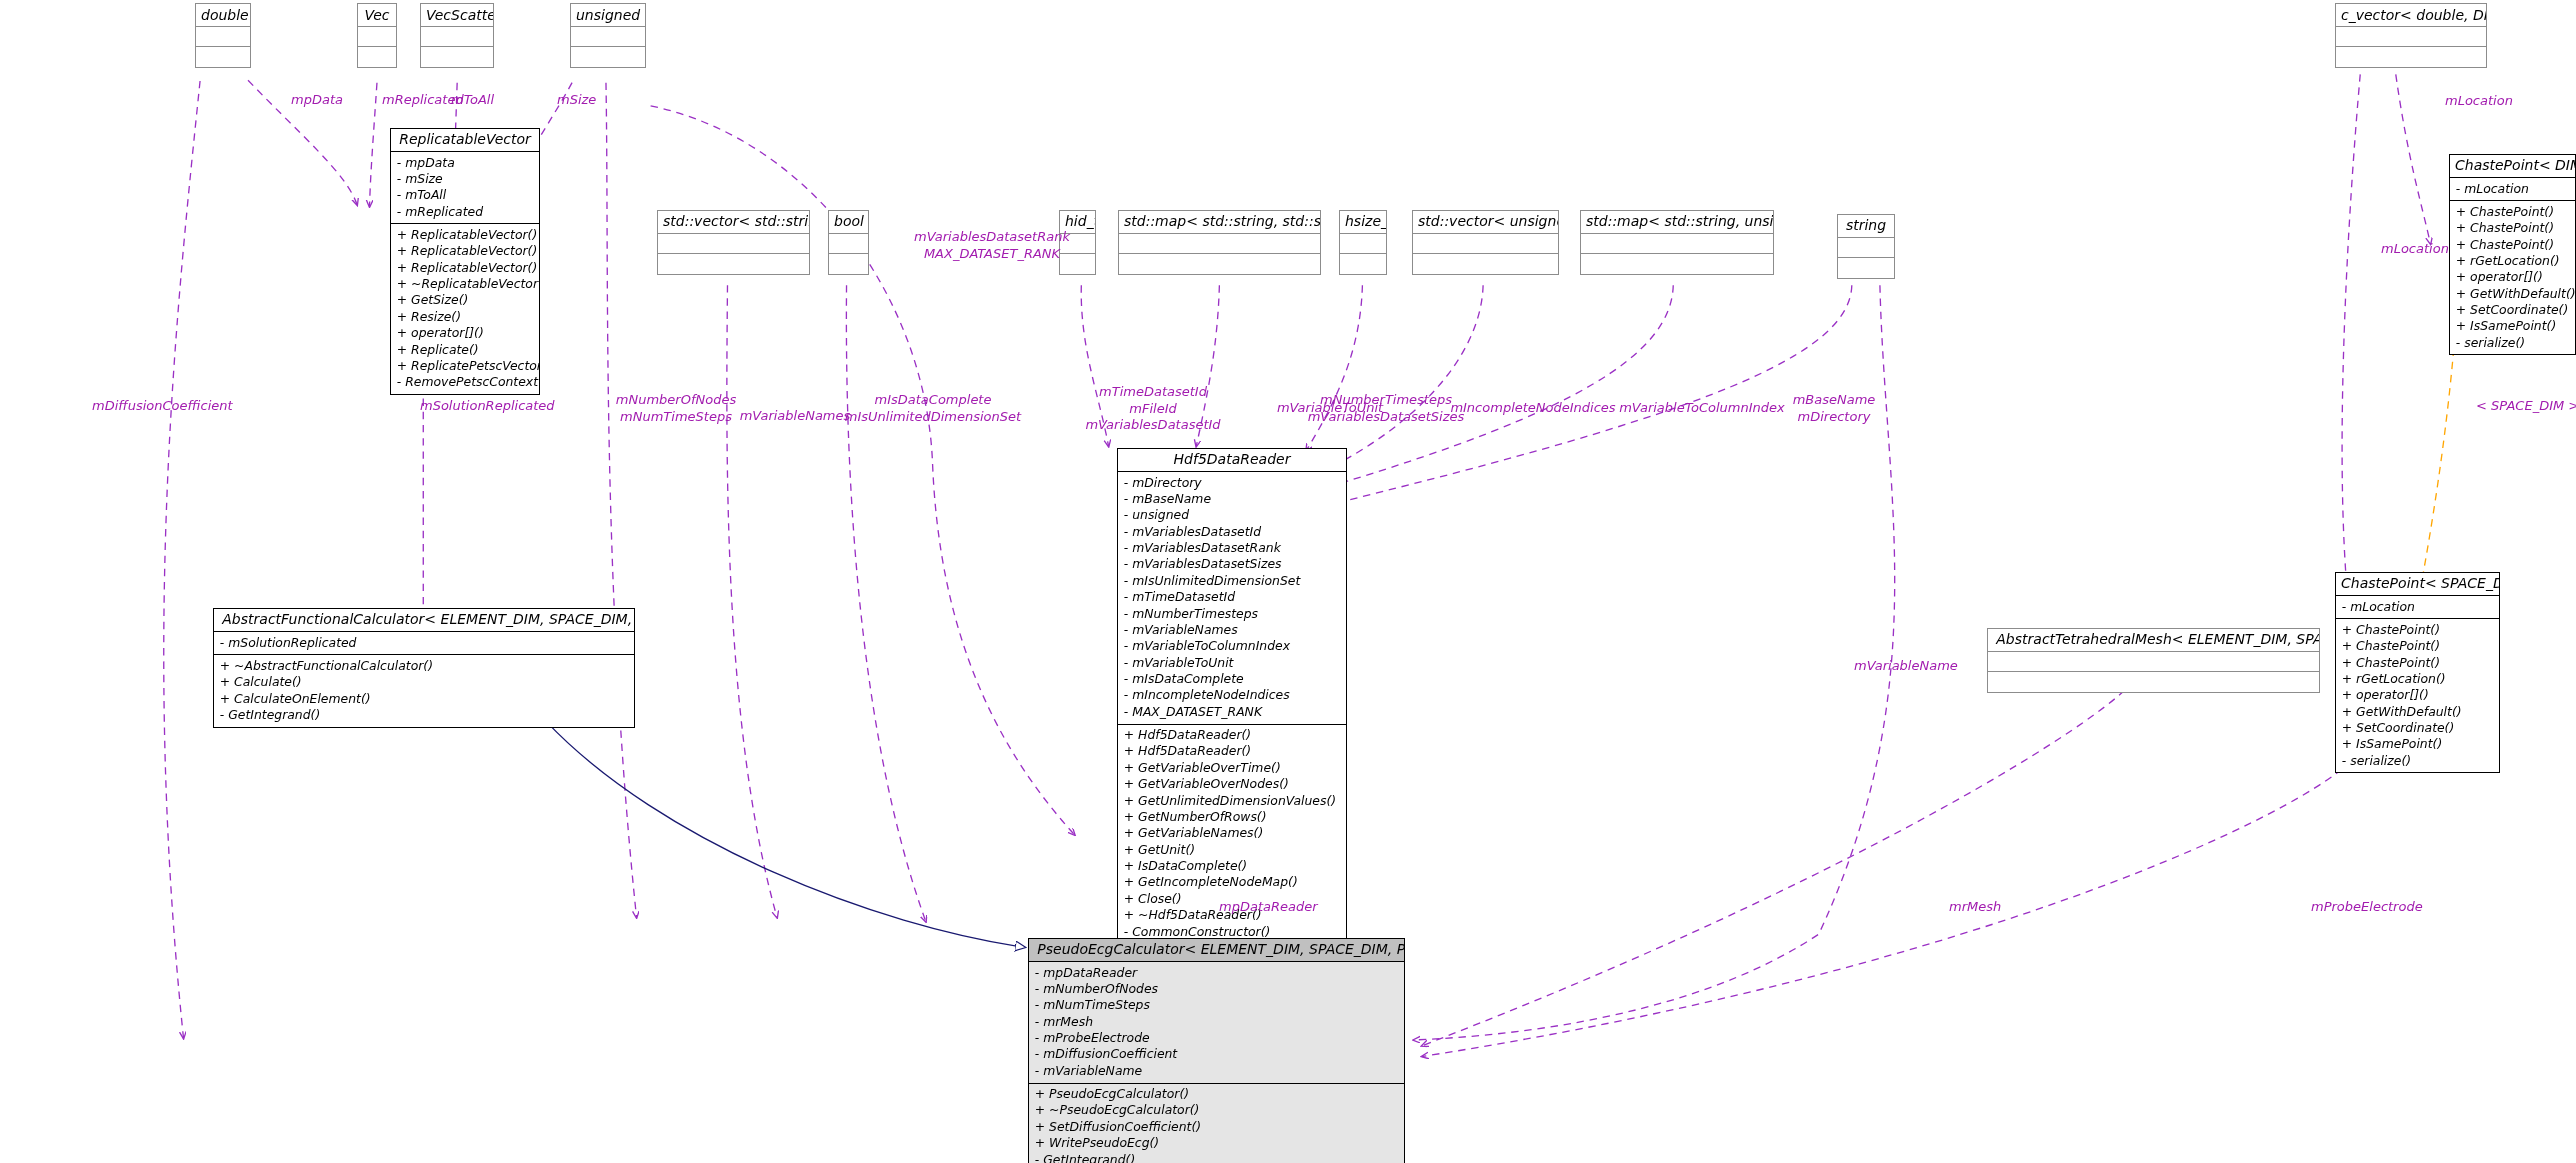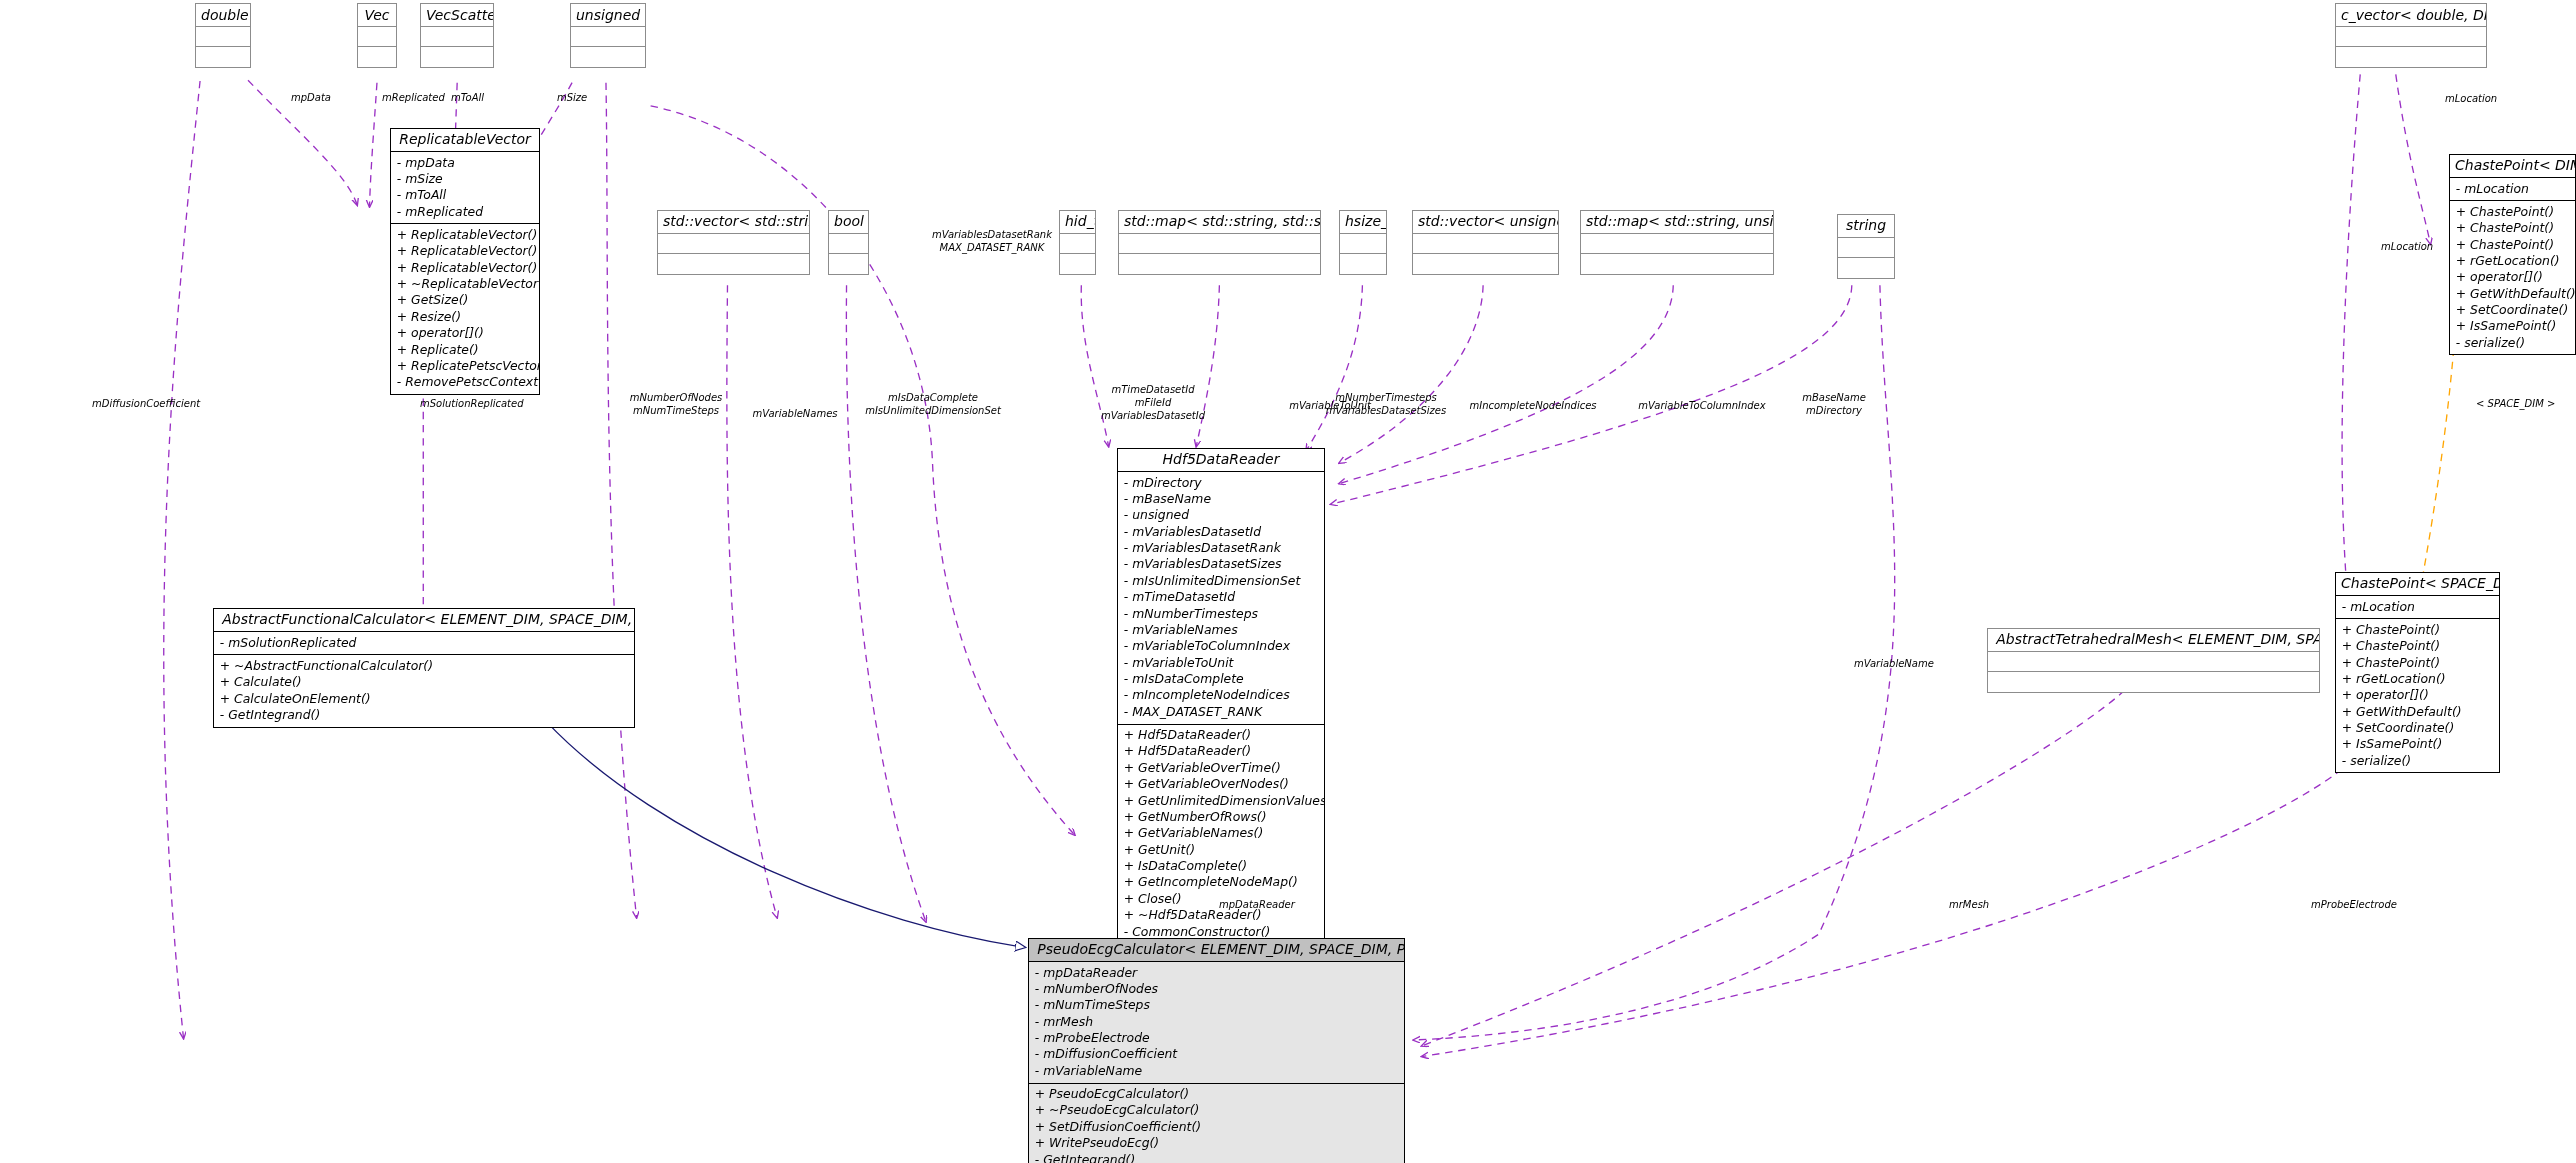--- a/index.html
+++ b/index.html
@@ -21,21 +21,21 @@
      white-space:nowrap;overflow:hidden;
   }
   .node.solid .sect{border-bottom:0.8px solid #000;}
   .node:not(.solid) .sect{border-bottom:0.8px solid #8c8c8c;}
   .node .sect.last{border-bottom:none;}
   .node.filled .sect{background:#e5e5e5;}
   .node .sect .row{display:block;}
   .empty-sect{height:20px;}
 
   .elabel{
-     position:absolute;font-size:10px;color:#000000;line-height:1.28;white-space:nowrap;
+     position:absolute;font-size:13px;color:#a21caf;line-height:1.28;white-space:nowrap;
   }
   .elabel.c{transform:translateX(-50%);text-align:center;}
   .elabel.l{text-align:left;}
 </style>
 </head>
 <body>
 
 <div id="canvas">
 
   <svg id="edges" viewBox="0 0 3116 1408" xmlns="http://www.w3.org/2000/svg">
@@ -236,21 +236,21 @@
       <span class="row">+ ChastePoint()</span>
       <span class="row">+ rGetLocation()</span>
       <span class="row">+ operator[]()</span>
       <span class="row">+ GetWithDefault()</span>
       <span class="row">+ SetCoordinate()</span>
       <span class="row">+ IsSamePoint()</span>
       <span class="row">- serialize()</span>
     </div>
   </div>
 
-  <div class="node solid" style="left:1117px;top:448px;width:208px;">
+  <div class="node solid" style="left:1117px;top:448px;width:230px;">
     <div class="title">Hdf5DataReader</div>
     <div class="sect">
       <span class="row">- mDirectory</span>
       <span class="row">- mBaseName</span>
       <span class="row">- unsigned</span>
       <span class="row">- mVariablesDatasetId</span>
       <span class="row">- mVariablesDatasetRank</span>
       <span class="row">- mVariablesDatasetSizes</span>
       <span class="row">- mIsUnlimitedDimensionSet</span>
       <span class="row">- mTimeDatasetId</span>

